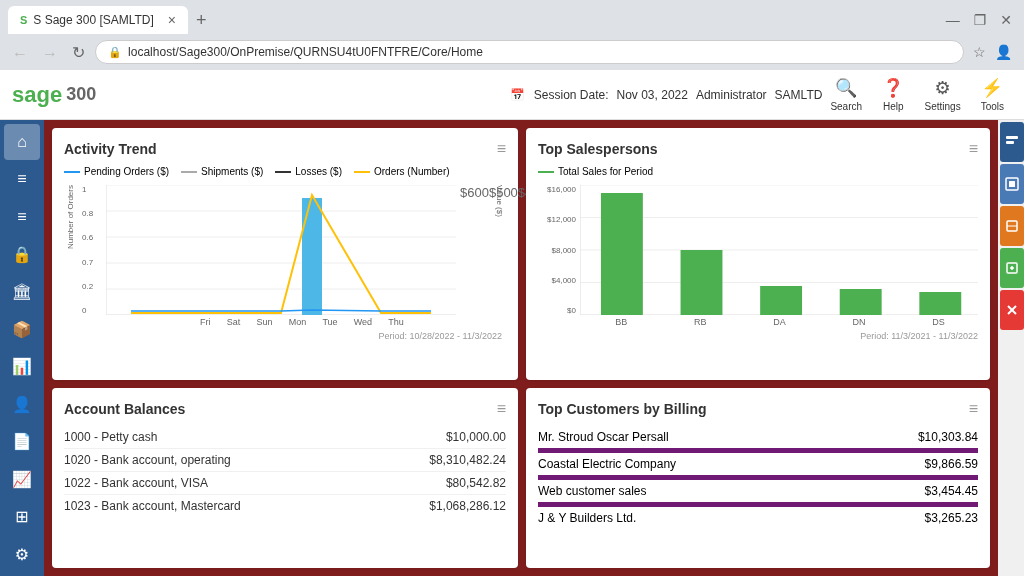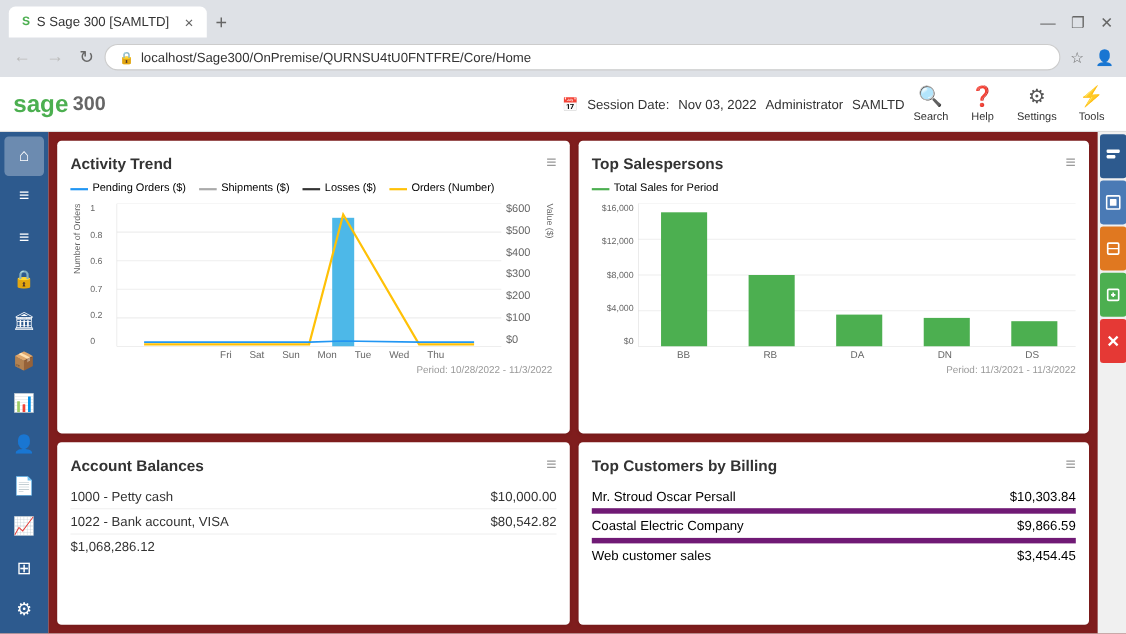--- a/index.html
+++ b/index.html
@@ -205,21 +205,21 @@
             <line x1="0" y1="130" x2="350" y2="130" stroke="#ddd" stroke-width="1"></line>
 
             <line x1="0" y1="0" x2="0" y2="130" stroke="#ddd" stroke-width="1"></line>
 
             <rect x="196" y="13" width="20" height="117" fill="#4db8e8"></rect>
 
             <polyline points="25,128 75,128 125,128 175,128 206,10 275,128 325,128" fill="none" stroke="#FFC107" stroke-width="2"></polyline>
 
             <polyline points="25,126 75,126 125,126 175,126 206,125 275,126 325,126" fill="none" stroke="#2196F3" stroke-width="1.5"></polyline>
           </svg>
-          <div style="width:32px; display:flex; flex-direction:column; justify-content:space-between; font-size:10px; color:#666; padding: 0 2px;">
+          <div style="width:32px; display:flex; flex-direction:row; justify-content:space-between; font-size:13px; color:#666; padding: 0 2px;">
             <span>$600</span>
             <span>$500</span>
             <span>$400</span>
             <span>$300</span>
             <span>$200</span>
             <span>$100</span>
             <span>$0</span>
           </div>
           <div style="display:flex; flex-direction:column; align-items:center; width:14px;">
             <span style="font-size:8px;color:#666;writing-mode:vertical-rl;text-align:center;line-height:1;">Value ($)</span>
@@ -290,24 +290,29 @@
         <div class="widget-header">
           <span class="widget-title">Account Balances</span>
           <span class="widget-menu">≡</span>
         </div>
         <ul class="balance-list">
           <li class="balance-item">
             <span class="balance-name">1000 - Petty cash</span>
             <span class="balance-amount">$10,000.00</span>
           </li>
           <li class="balance-item">
+            <span class="balance-name">1020 - Bank account, operating</span>
+            <span class="balance-amount">$8,310,482.24</span>
+          </li>
+          <li class="balance-item">
             <span class="balance-name">1022 - Bank account, VISA</span>
             <span class="balance-amount">$80,542.82</span>
           </li>
           <li class="balance-item">
+            <span class="balance-name">1023 - Bank account, Mastercard</span>
             <span class="balance-amount">$1,068,286.12</span>
           </li>
         </ul>
       </div>
 
       <div class="widget">
         <div class="widget-header">
           <span class="widget-title">Top Customers by Billing</span>
           <span class="widget-menu">≡</span>
         </div>
@@ -317,20 +322,24 @@
             <span>$10,303.84</span>
           </li>
           <li class="customer-item">
             <span>Coastal Electric Company</span>
             <span>$9,866.59</span>
           </li>
           <li class="customer-item">
             <span>Web customer sales</span>
             <span>$3,454.45</span>
           </li>
+          <li class="customer-item">
+            <span>J &amp; Y Builders Ltd.</span>
+            <span>$3,265.23</span>
+          </li>
         </ul>
       </div>
 
     </div>
 
     <div style="width:26px; background:#f0f0f0; display:flex; flex-direction:column; gap:2px; padding:2px;">
       <div style="width:24px;height:40px;border-radius:3px;background:#2d5a8e;display:flex;align-items:center;justify-content:center;cursor:pointer;">
         <svg width="14" height="14" viewBox="0 0 14 14">
           <rect x="1" y="1" width="12" height="3" fill="white" rx="1"></rect>
           <rect x="1" y="6" width="8" height="3" fill="white" rx="1"></rect>

